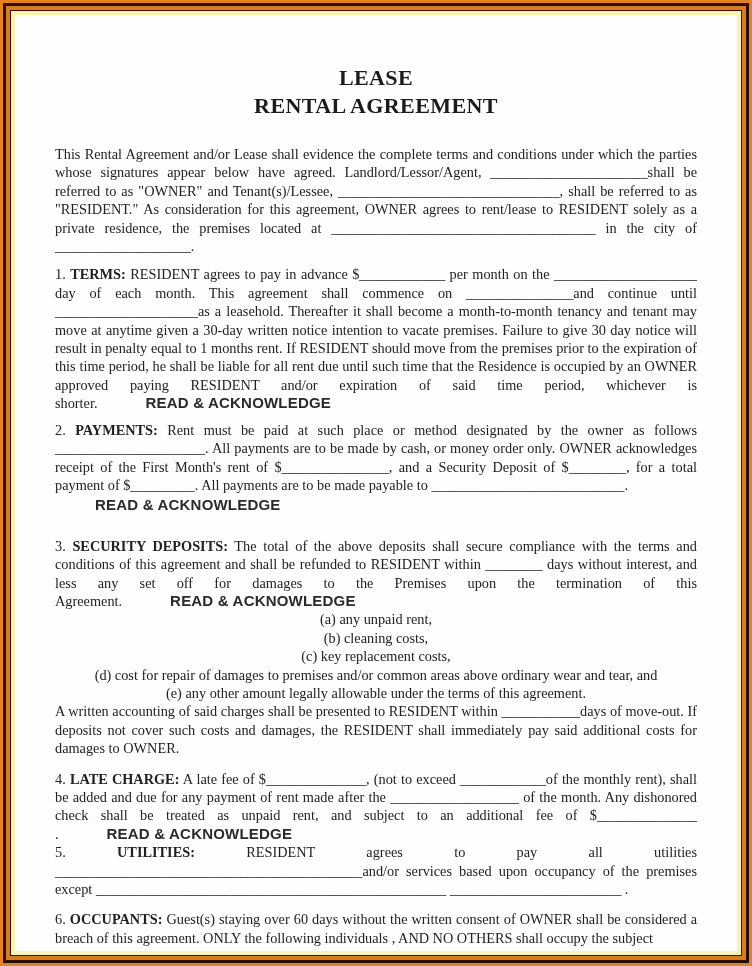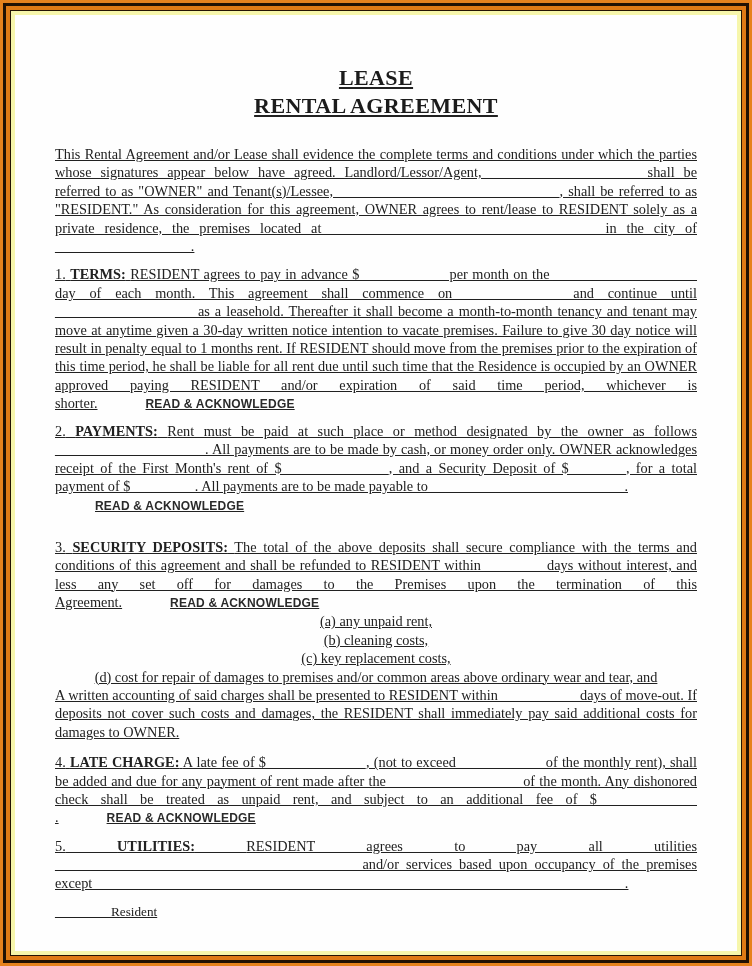--- a/index.html
+++ b/index.html
@@ -6,39 +6,39 @@
   .sheet{width:752px;height:966px;box-sizing:border-box;}
   .f1{height:100%;box-sizing:border-box;border:3px solid #e6821d;}
   .f2{height:100%;box-sizing:border-box;border:3px solid #211103;}
   .f3{height:100%;box-sizing:border-box;border:4px solid #df7a15;}
   .f4{height:100%;box-sizing:border-box;border:1px solid #241303;}
   .f5{height:100%;box-sizing:border-box;border:4px solid #f6f6ab;background:#fefefe;overflow:hidden;}
   .content{
     height:100%;box-sizing:border-box;
     padding:30px 40px 0 40px;
     font-family:"Liberation Serif","DejaVu Serif",serif;
-    font-size:14.3px;line-height:18.4px;color:#212121;text-decoration:underline;
+    font-size:14.3px;line-height:18.4px;color:#212121;
   }
   .doc-title{
     text-align:center;font-weight:bold;font-size:22px;line-height:28px;
     margin-top:19px;letter-spacing:0.4px;color:#1b1b1b;
   }
   .para{margin:0;text-align:justify;}
   .intro{margin-top:25px;}
   .sec1{margin-top:10px;}
   .sec2{margin-top:8px;}
   .sec3{margin-top:22px;}
   .sec4{margin-top:12px;}
-  .sec5{margin-top:9px;}
+  .sec5{margin-top:0;}
   .sec6{margin-top:12px;}
   .sect{font-weight:bold;}
   .list-line{text-align:center;margin:0;}
   .readack{
     font-family:"Liberation Sans","DejaVu Sans",sans-serif;
-    font-weight:bold;font-size:12px;letter-spacing:0.2px;color:#2a2a2a;
+    font-weight:bold;font-size:15px;letter-spacing:0.2px;color:#2a2a2a;
     white-space:nowrap;
     padding-left:32px;
   }
   .readack.inline{margin-left:16px;}
   .readack.block{display:block;margin-top:2px;margin-left:8px;text-align:left;}
   .footer{
     display:flex;justify-content:space-between;align-items:flex-end;
     margin-top:11px;font-size:13.2px;line-height:17px;
   }
   .footer .sigline{margin:0;}
@@ -63,26 +63,28 @@
 
         <p class="para sec1"><span>1.</span> <span class="sect">TERMS:</span> <span>RESIDENT agrees to pay in advance $____________ per month on the ____________________ day of each month. This agreement shall commence on _______________and continue until ____________________as a leasehold. Thereafter it shall become a month-to-month tenancy and tenant may move at anytime given a 30-day written notice intention to vacate premises.  Failure to give 30 day notice will result in penalty equal to 1 months rent. If RESIDENT should move from the premises prior to the expiration of this time period, he shall be liable for all rent due until such time that the Residence is occupied by an OWNER approved paying RESIDENT and/or expiration of said time period, whichever is shorter.</span><span class="readack inline">READ &amp; ACKNOWLEDGE</span></p>
 
         <p class="para sec2"><span>2.</span> <span class="sect">PAYMENTS:</span> <span>Rent must be paid at such place or method designated by the owner as follows _____________________. All payments are to be made by cash, or money order only. OWNER acknowledges receipt of the First Month's rent of $_______________, and a Security Deposit of $________, for a total payment of $_________. All payments are to be made payable to ___________________________.</span><span class="readack block">READ &amp; ACKNOWLEDGE</span></p>
 
         <p class="para sec3"><span>3.</span> <span class="sect">SECURITY DEPOSITS:</span> <span>The total of the above deposits shall secure compliance with the terms and conditions of this agreement and shall be refunded to RESIDENT within ________ days without interest, and less any set off for damages to the Premises upon the termination of this Agreement.</span><span class="readack inline">READ &amp; ACKNOWLEDGE</span></p>
         <p class="para list-line">(a) any unpaid rent,</p>
         <p class="para list-line">(b) cleaning costs,</p>
         <p class="para list-line">(c) key replacement costs,</p>
         <p class="para list-line">(d) cost for repair of damages to premises and/or common areas above ordinary wear and tear, and</p>
+        <p class="para list-line">(e) any other amount legally allowable under the terms of this agreement.</p>
         <p class="para">A written accounting of said charges shall be presented to RESIDENT within ___________days of move-out. If deposits not cover such costs and damages, the RESIDENT shall immediately pay said additional costs for damages to OWNER.</p>
 
         <p class="para sec4"><span>4.</span> <span class="sect">LATE CHARGE:</span> <span>A late fee of $______________, (not to exceed ____________of the monthly rent), shall be added and due for any payment of rent made after the __________________ of the month. Any dishonored check shall be treated as unpaid rent, and subject to an additional fee of $______________ .</span><span class="readack inline">READ &amp; ACKNOWLEDGE</span></p>
 
         <p class="para sec5"><span>5.</span> <span class="sect">UTILITIES:</span> <span>RESIDENT agrees to pay all utilities ___________________________________________and/or services based upon occupancy of the premises except _________________________________________________ ________________________ .</span></p>
 
+        <p class="para sec6"><span>6.</span> <span class="sect">OCCUPANTS:</span> <span>Guest(s) staying over 60 days without the written consent of OWNER shall be considered a breach of this agreement. ONLY the following individuals , AND NO OTHERS shall occupy the subject</span></p>
 
         <div class="footer">
           <div>
             <p class="sigline">________ Resident</p>
 
           </div>
 
         </div>
 
       </div>

